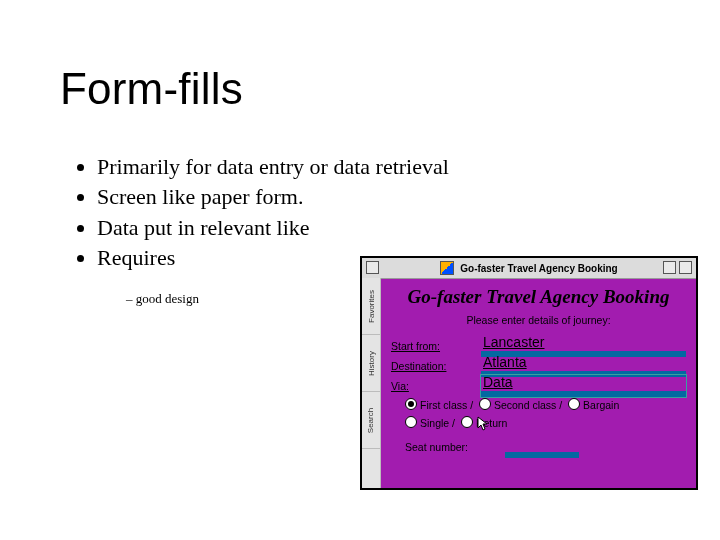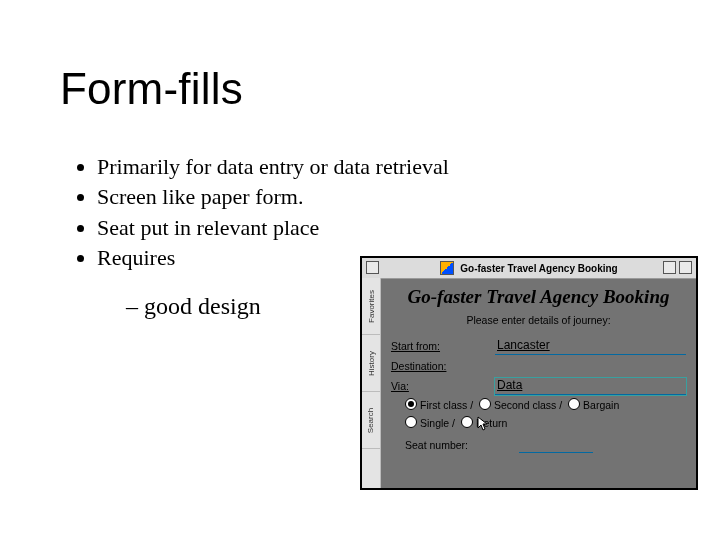--- a/index.html
+++ b/index.html
@@ -36,42 +36,42 @@
   }
   .bullets ul {
     margin: 0;
     padding-left: 28px;
     list-style: disc;
   }
   .subbullets {
     position: absolute;
     left: 102px;
     top: 290px;
-    font-size: 24px;
+    font-size: 13px;
     line-height: 1.38;
   }
   .subbullets ul {
     margin: 0;
     padding-left: 24px;
     list-style: none;
   }
   .subbullets li::before {
     content: "– ";
   }
 
   
   .win {
     position: absolute;
     left: 360px;
     top: 256px;
     width: 338px;
     height: 234px;
     border: 2px solid #000;
     box-sizing: border-box;
-    background: #737373;
+    background: #a21caf;
   }
   .win-title {
     height: 20px;
     background: #dcdcdc;
     border-bottom: 1px solid #9a9a9a;
     display: flex;
     align-items: center;
     justify-content: center;
     position: relative;
     font-family: Verdana, Geneva, sans-serif;
@@ -153,26 +153,25 @@
     align-items: center;
     height: 20px;
     text-decoration: underline;
   }
   .flabel {
     width: 90px;
     font-size: 10.5px;
   }
   .fval {
     flex: 1;
-    border-bottom: 1px solid #0369a1;
-    font-size: 12px;
+    border-bottom: 6px solid #0369a1;
+    font-size: 14px;
     height: 16px;
     line-height: 14px;
     padding: 0 2px;
-    margin-left: 14px;
   }
   .fval.sel {
     outline: 1px solid #39a0a0;
     outline-offset: 0;
   }
   .radio-row {
     font-size: 10.5px;
     line-height: 18px;
     padding-left: 14px;
   }
@@ -216,21 +215,21 @@
 <body>
 
 <div class="slide">
 
   <div class="title">Form-fills</div>
 
   <div class="bullets">
     <ul>
       <li>Primarily for data entry or data retrieval</li>
       <li>Screen like paper form.</li>
-      <li>Seat put in relevant place</li>
+      <li>Data put in relevant like</li>
       <li>Requires</li>
     </ul>
   </div>
 
   <div class="subbullets">
     <ul>
       <li>good design</li>
     </ul>
   </div>
 
@@ -258,20 +257,21 @@
     <div class="form-body">
       <div class="form-heading">Go-faster Travel Agency Booking</div>
       <div class="form-sub">Please enter details of journey:</div>
 
       <div class="frow">
         <div class="flabel">Start from:</div>
         <div class="fval">Lancaster</div>
       </div>
       <div class="frow">
         <div class="flabel">Destination:</div>
+        <div class="fval">Atlanta</div>
       </div>
       <div class="frow">
         <div class="flabel">Via:</div>
         <div class="fval sel">Data</div>
       </div>
 
       <div class="radio-row">
         <span class="radio checked"></span><span>First class</span> /&nbsp;
         <span class="radio"></span><span>Second class</span> /&nbsp;
         <span class="radio"></span><span>Bargain</span>

